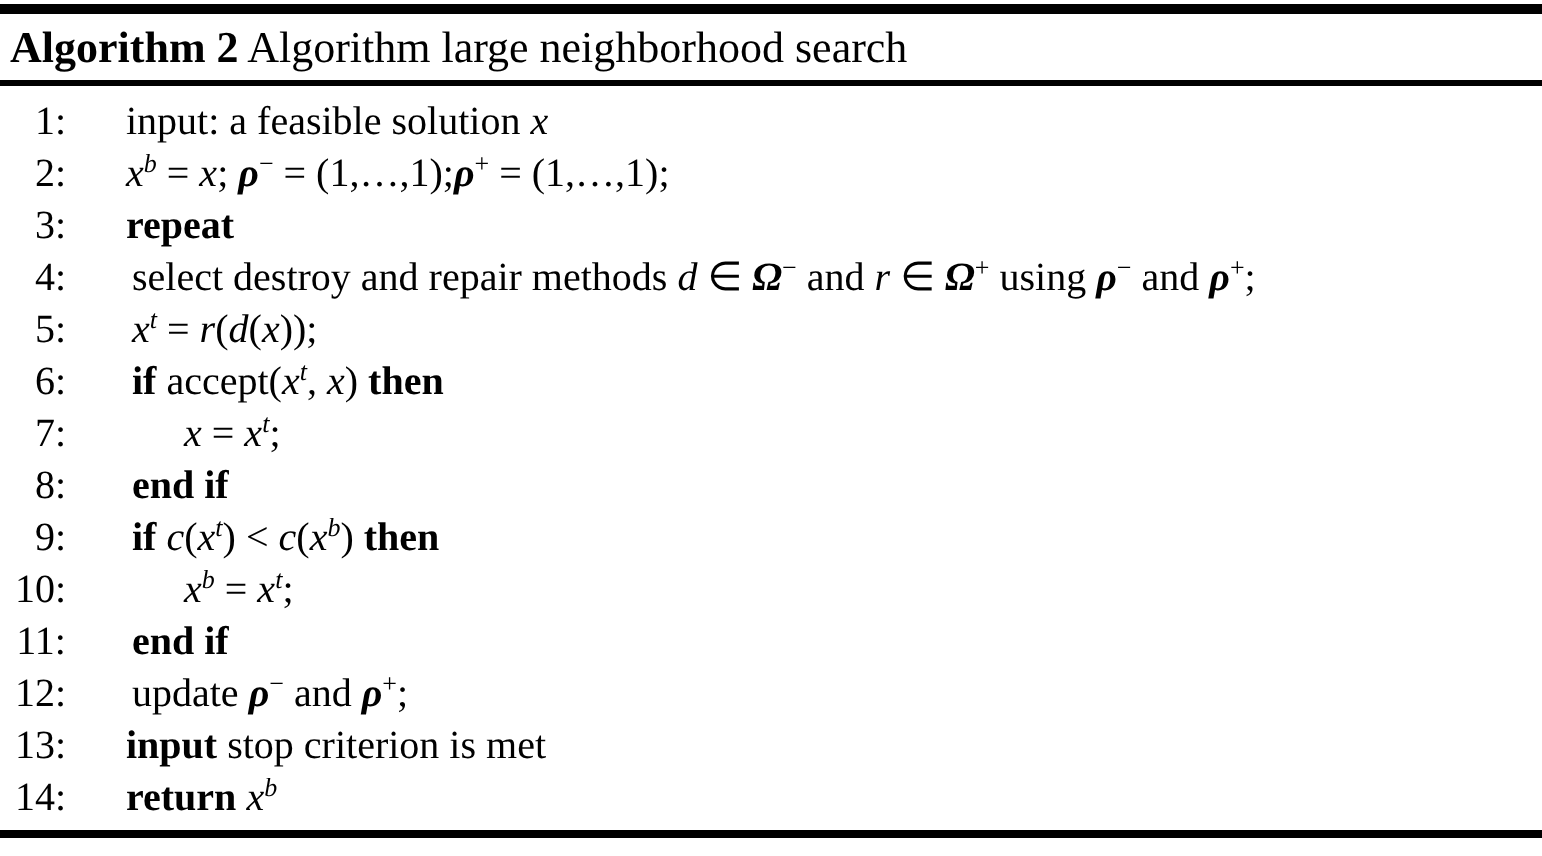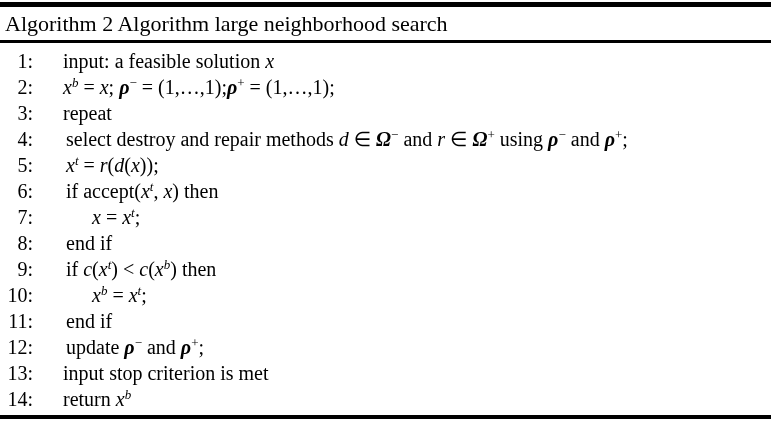--- a/index.html
+++ b/index.html
@@ -22,41 +22,41 @@
   }
   .rule-top { height: 5px; margin-top: 2px; }
   .rule-mid { height: 3px; }
   .rule-bottom { height: 4px; margin-top: 3px; }
   .header {
     font-size: 22px;
     line-height: 28px;
     padding: 3px 6px 2px 5px;
     white-space: nowrap;
   }
-  .header .algo-label { font-weight: 400; }
+  .header .algo-label { font-weight: 700; }
   .lines {
     padding-top: 5px;
   }
   .line {
     display: flex;
     font-size: 20px;
     line-height: 26px;
     white-space: pre;
   }
   .num {
     flex: none;
     width: 33px;
     text-align: right;
   }
   .content { margin-left: 9px; }
   .indent0 { padding-left: 0; margin-left: 30px; }
   .indent1 { padding-left: 24px; }
   .indent2 { padding-left: 50px; }
   .seg-r { font-style: normal; font-weight: 400; }
-  .seg-b { font-weight: 400; }
+  .seg-b { font-weight: 700; }
   .seg-i { font-style: italic; }
   .seg-bi { font-weight: 700; font-style: italic; }
   .seg-sup, .seg-supr {
     font-size: 13px;
     position: relative;
     top: -7px;
     line-height: 0;
   }
   .seg-sup { font-style: italic; }
   .seg-supr { font-style: normal; }

